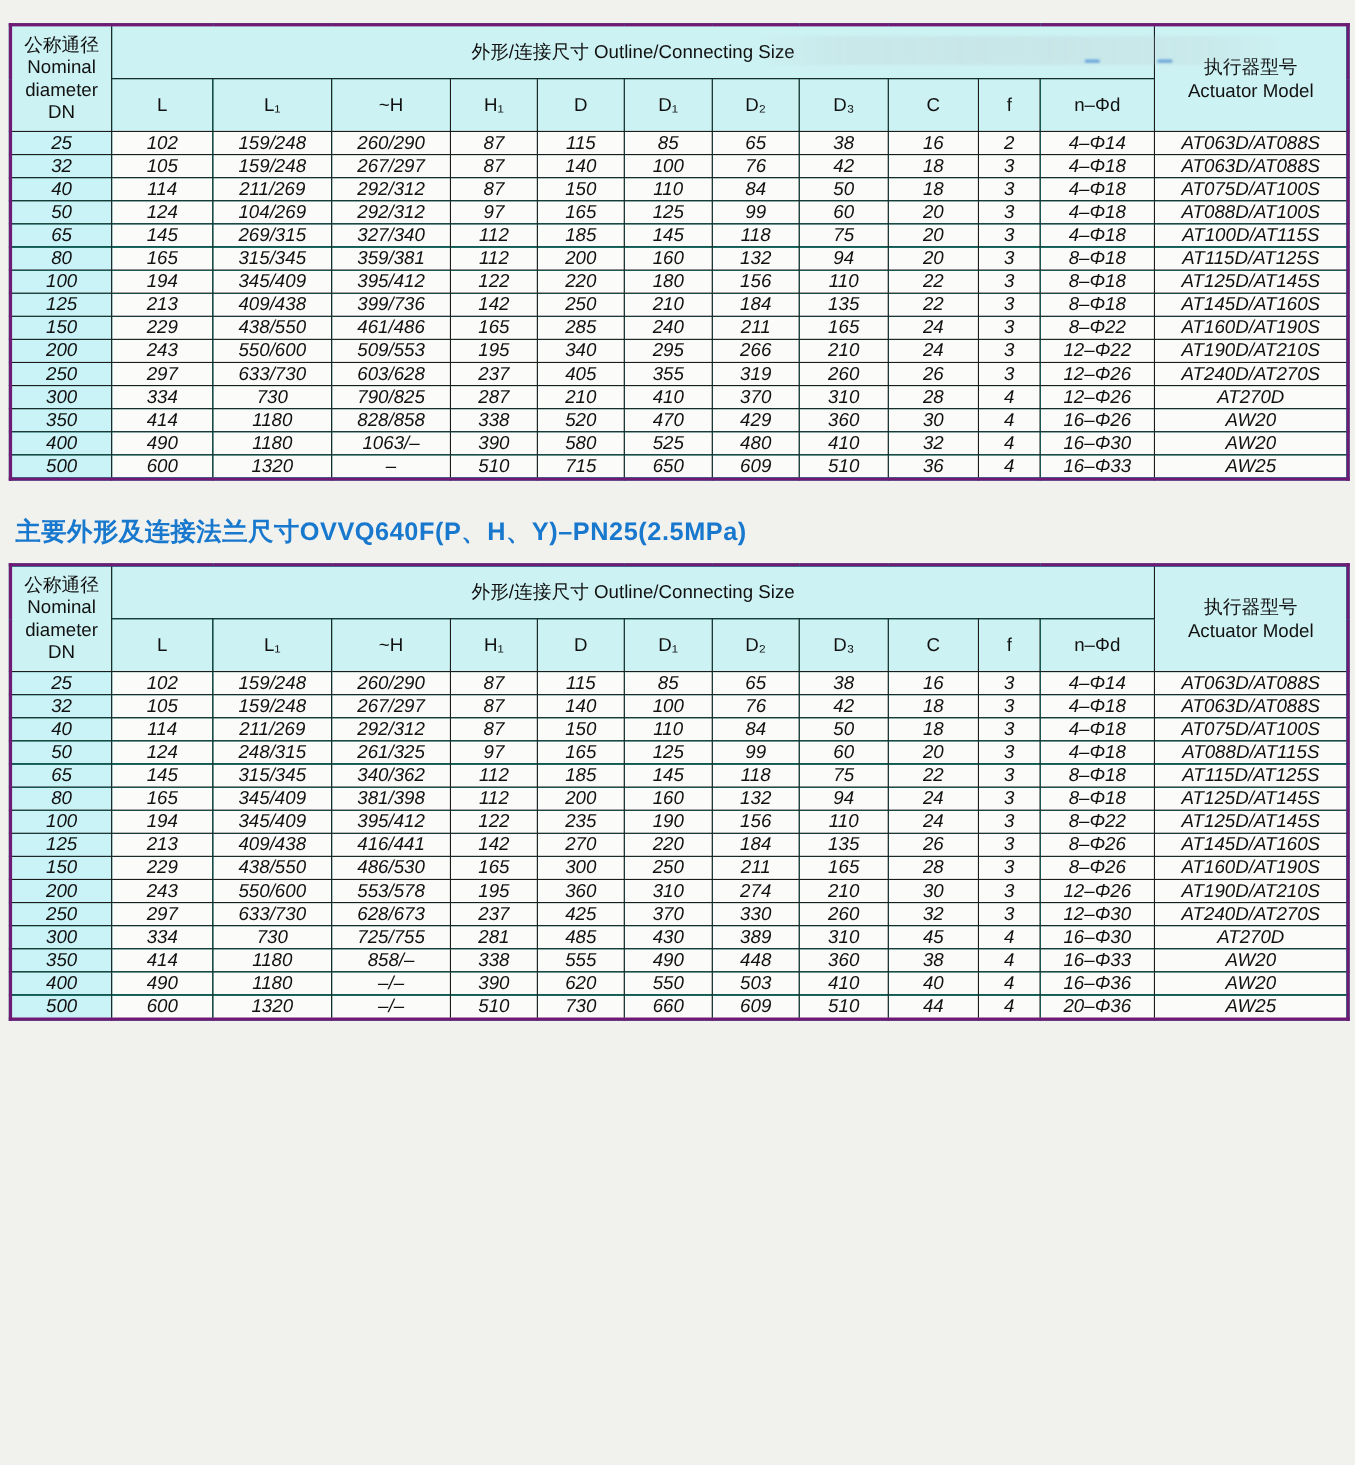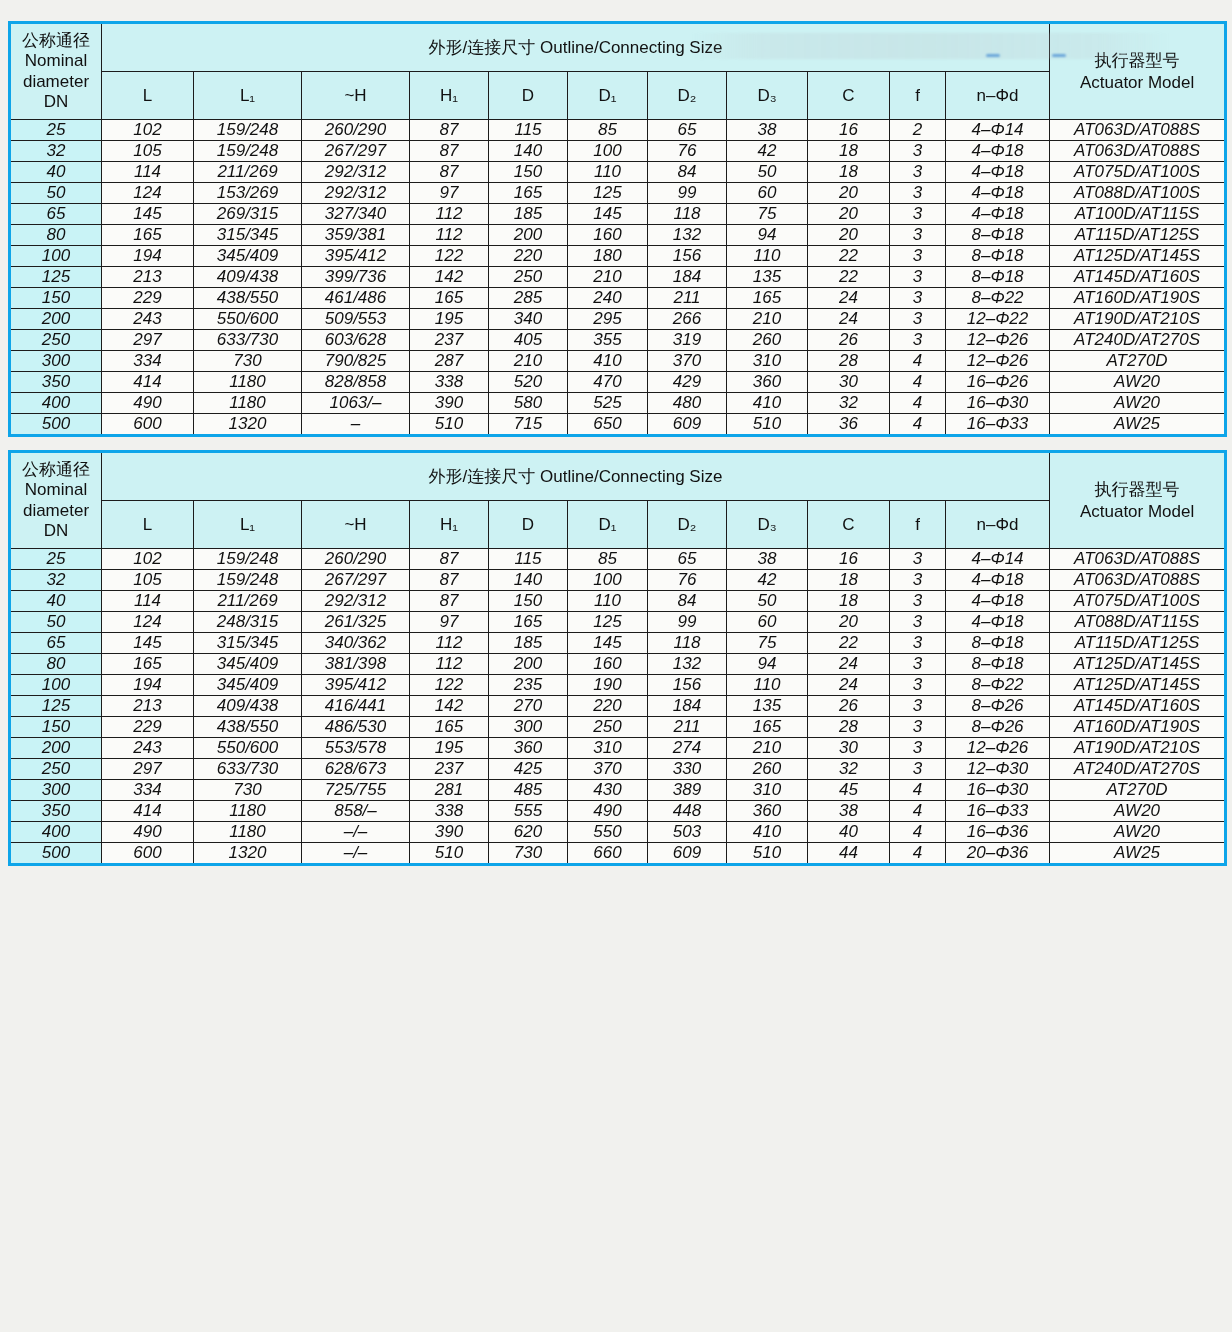--- a/index.html
+++ b/index.html
@@ -18,21 +18,21 @@
     color:#1778cd;
     letter-spacing:0.5px;
   }
   .title.second{margin-top:31px;}
   table.spec{
     border-collapse:collapse;
     table-layout:fixed;
     width:1216px;
     margin:21px 0 0 8px;
     background:#14b8a6;
-    border:3px solid #0ea5e9;
+    border:3px solid #701a75;
   }
   table.spec.second{margin-top:13px;}
   table.spec th, table.spec td{
     border:1.5px solid #1c1c1c;
     text-align:center;
     vertical-align:middle;
     padding:0;
     font-weight:normal;
     font-size:17px;
     overflow:hidden;
@@ -177,21 +177,21 @@
           <td class="dim">84</td>
           <td class="dim">50</td>
           <td class="dim">18</td>
           <td class="dim">3</td>
           <td class="dim">4–Φ18</td>
           <td class="act">AT075D/AT100S</td>
         </tr>
         <tr>
           <td class="dn">50</td>
           <td class="dim">124</td>
-          <td class="dim">153/269</td>
+          <td class="dim">104/269</td>
           <td class="dim">292/312</td>
           <td class="dim">97</td>
           <td class="dim">165</td>
           <td class="dim">125</td>
           <td class="dim">99</td>
           <td class="dim">60</td>
           <td class="dim">20</td>
           <td class="dim">3</td>
           <td class="dim">4–Φ18</td>
           <td class="act">AT088D/AT100S</td>
@@ -357,20 +357,21 @@
           <td class="dim">609</td>
           <td class="dim">510</td>
           <td class="dim">36</td>
           <td class="dim">4</td>
           <td class="dim">16–Φ33</td>
           <td class="act">AW25</td>
         </tr>
       </tbody>
   </table>
 
+  <h1 class="title second">主要外形及连接法兰尺寸OVVQ640F(P、H、Y)–PN25(2.5MPa)</h1>
 
   <table class="spec second">
     <colgroup>
       <col style="width:92px">
         <col style="width:92px">
         <col style="width:108px">
         <col style="width:108px">
       <col style="width:79px">
         <col style="width:79px">
         <col style="width:80px">

